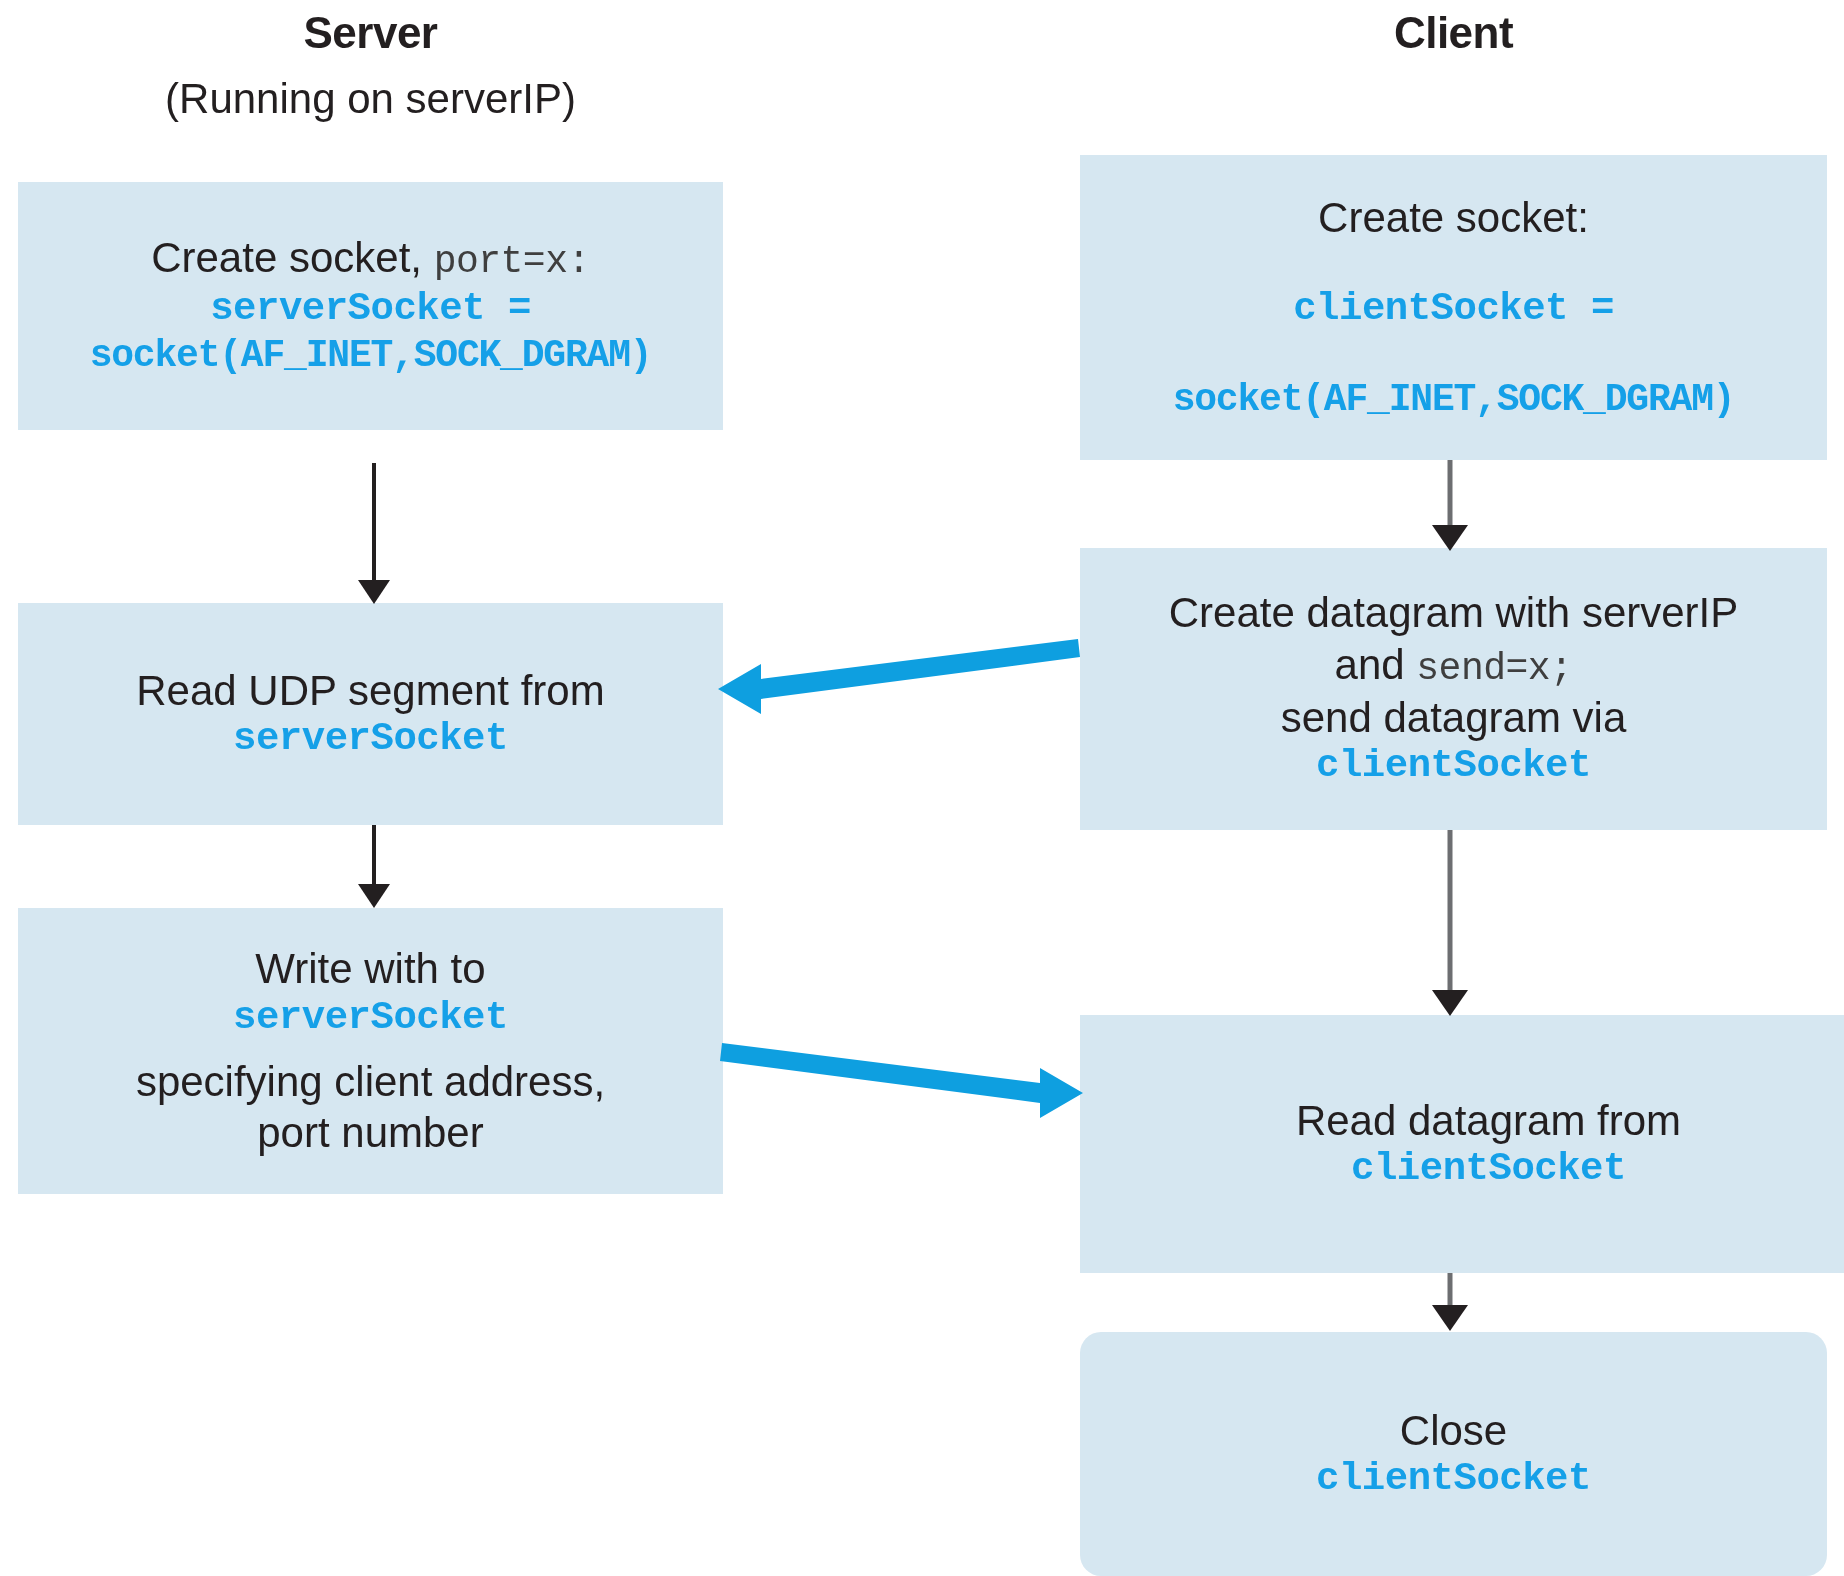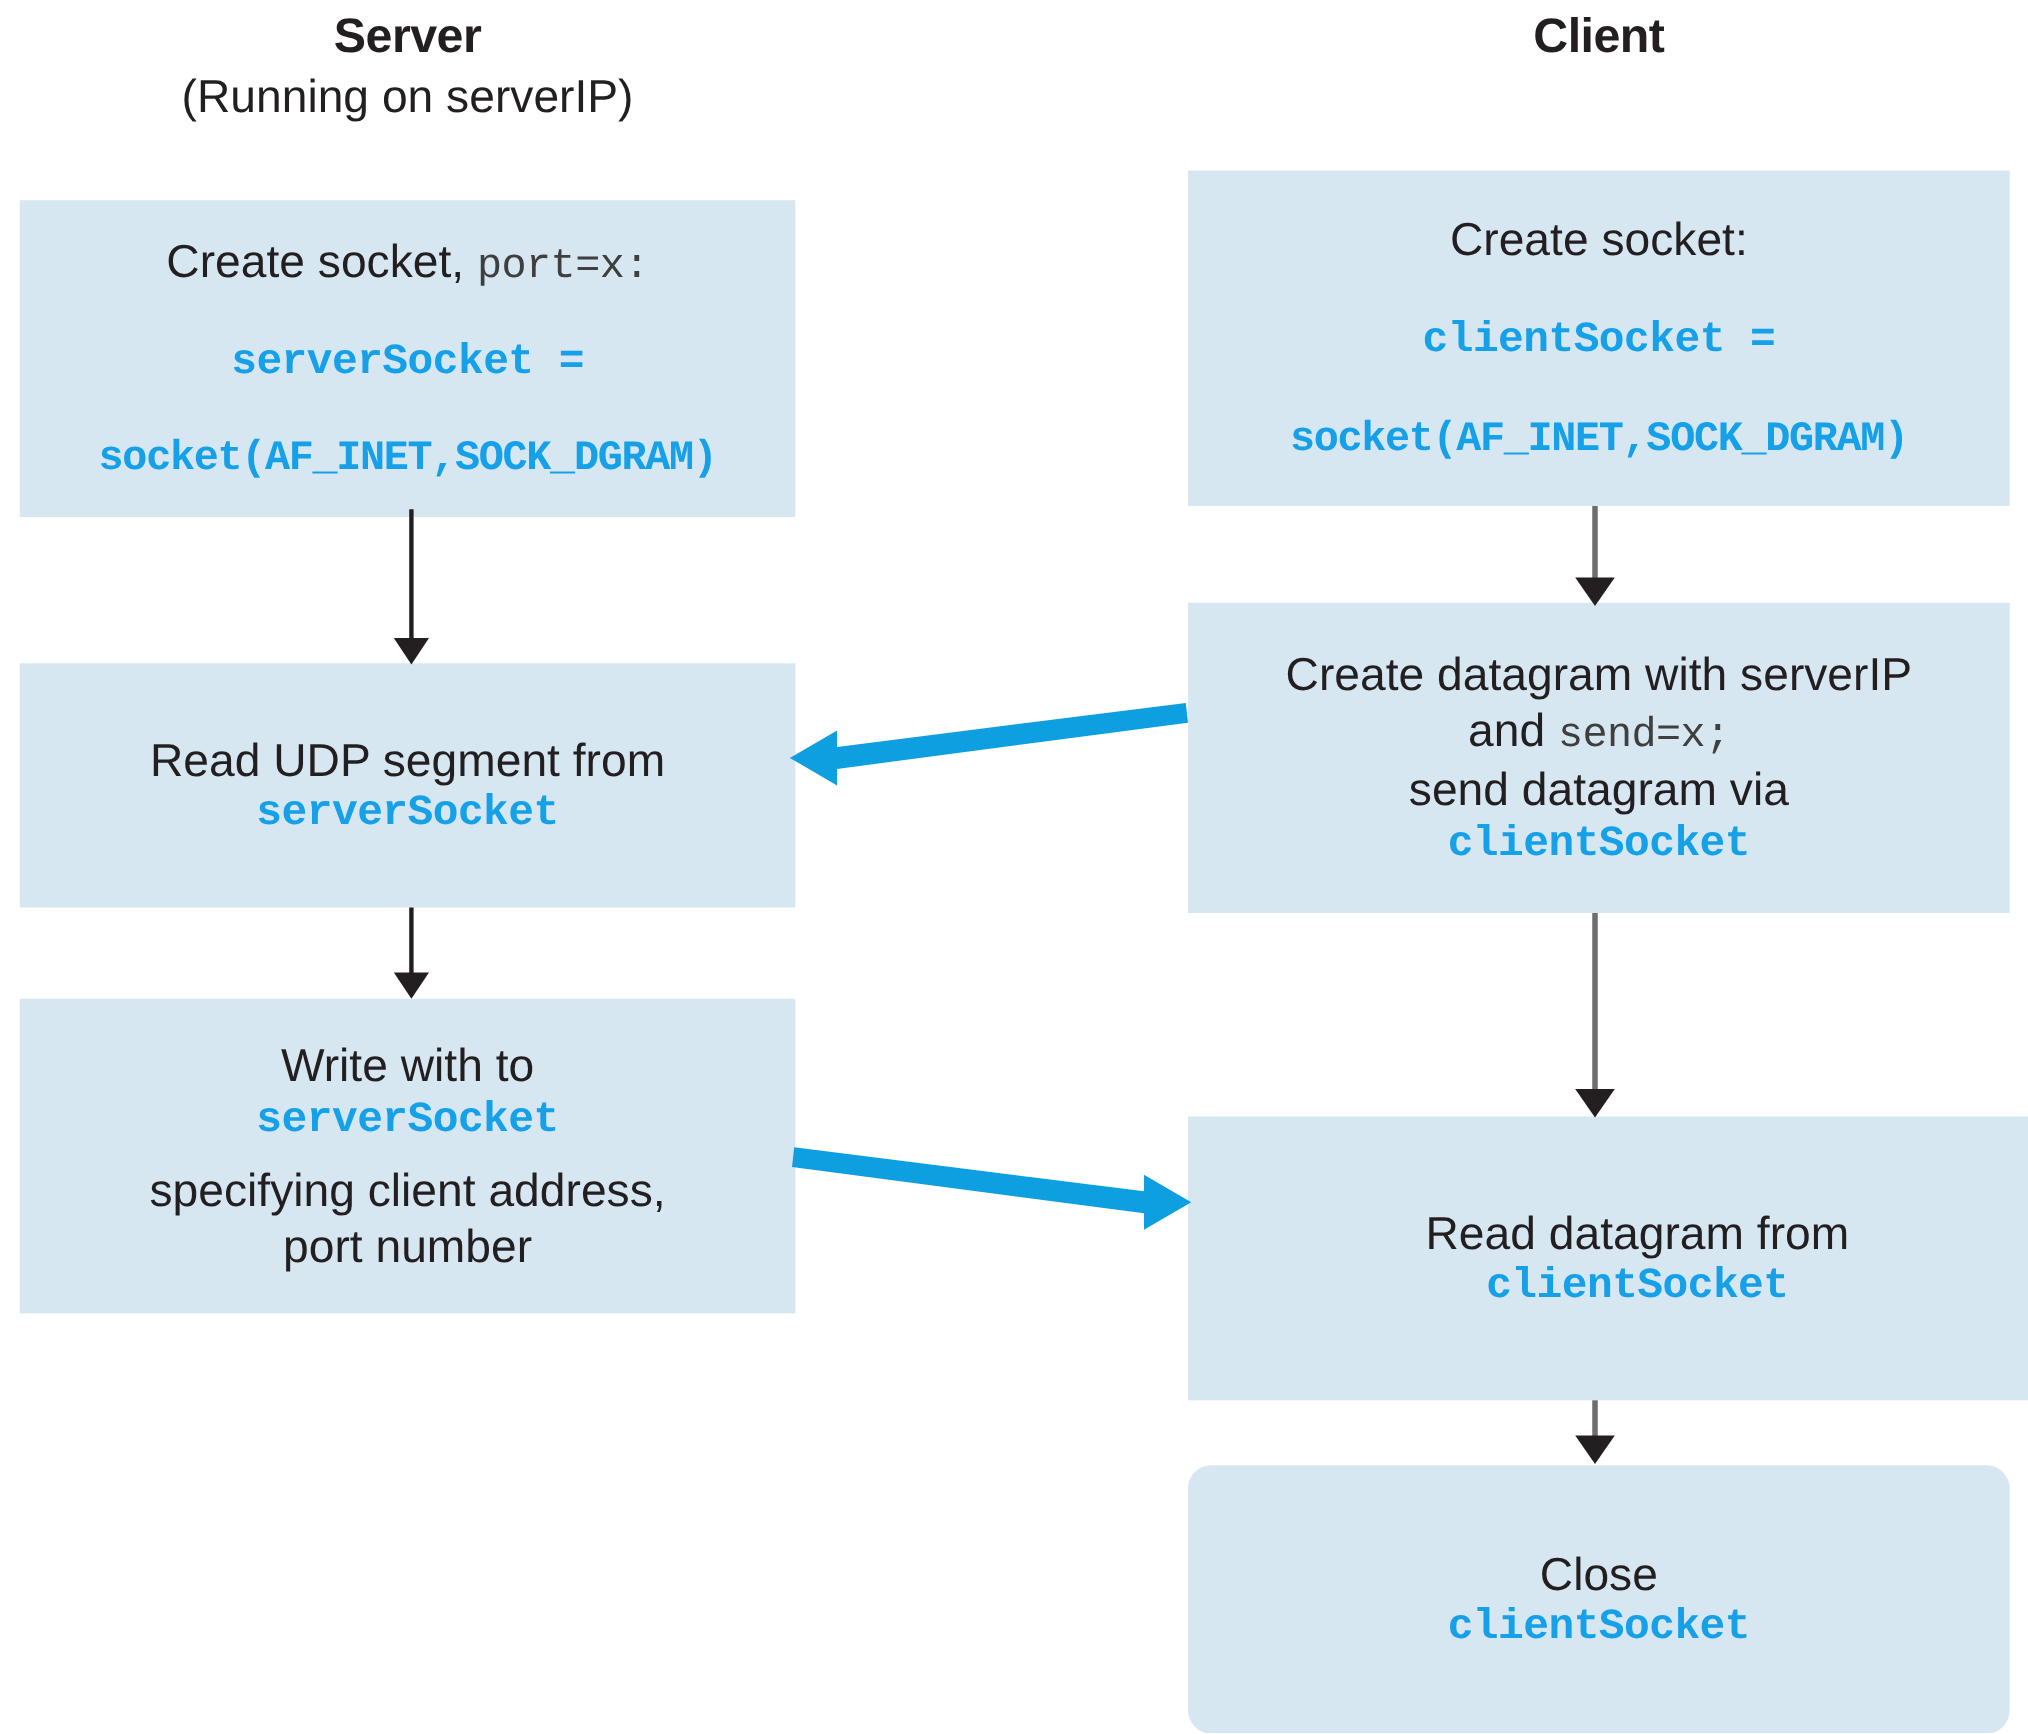--- a/index.html
+++ b/index.html
@@ -23,21 +23,21 @@
   .col-title {
     font-size: 44px;
     font-weight: bold;
     letter-spacing: -0.5px;
     line-height: 1.05;
   }
   .col-sub {
     font-size: 42px;
     font-weight: normal;
     line-height: 1.15;
-    margin-top: 8px;
+    margin-top: 19px;
     white-space: nowrap;
   }
   .step-box {
     position: absolute;
     background: #d6e7f1;
     display: flex;
     flex-direction: column;
     align-items: center;
     justify-content: center;
     text-align: center;
@@ -93,21 +93,21 @@
 
   <div class="col-header" style="left:18px; top:10px; width:705px;">
     <div class="col-title">Server</div>
     <div class="col-sub">(Running on serverIP)</div>
   </div>
 
   <div class="col-header" style="left:1080px; top:10px; width:747px;">
     <div class="col-title">Client</div>
   </div>
 
-  <div class="step-box" style="left:18px; top:182px; width:705px; height:288px;gap:40px;">
+  <div class="step-box" style="left:18px; top:182px; width:705px; height:248px;">
     <span class="line">
       <span class="plain">Create  socket, </span><span class="mono">port=x:</span>
     </span>
     <span class="line code">serverSocket =</span>
     <span class="line code-sm">socket(AF_INET,SOCK_DGRAM)</span>
   </div>
 
   <div class="step-box" style="left:18px; top:603px; width:705px; height:222px;">
     <span class="line plain">Read UDP segment from</span>
     <span class="line code">serverSocket</span>

